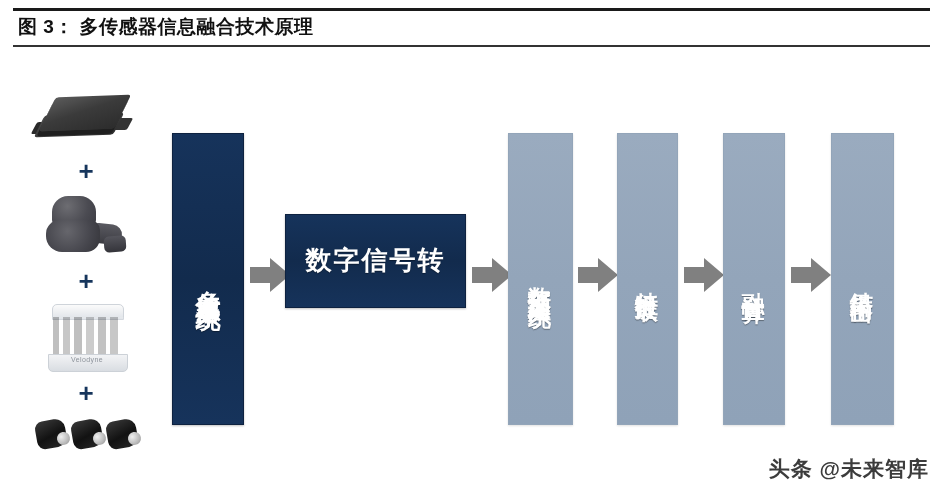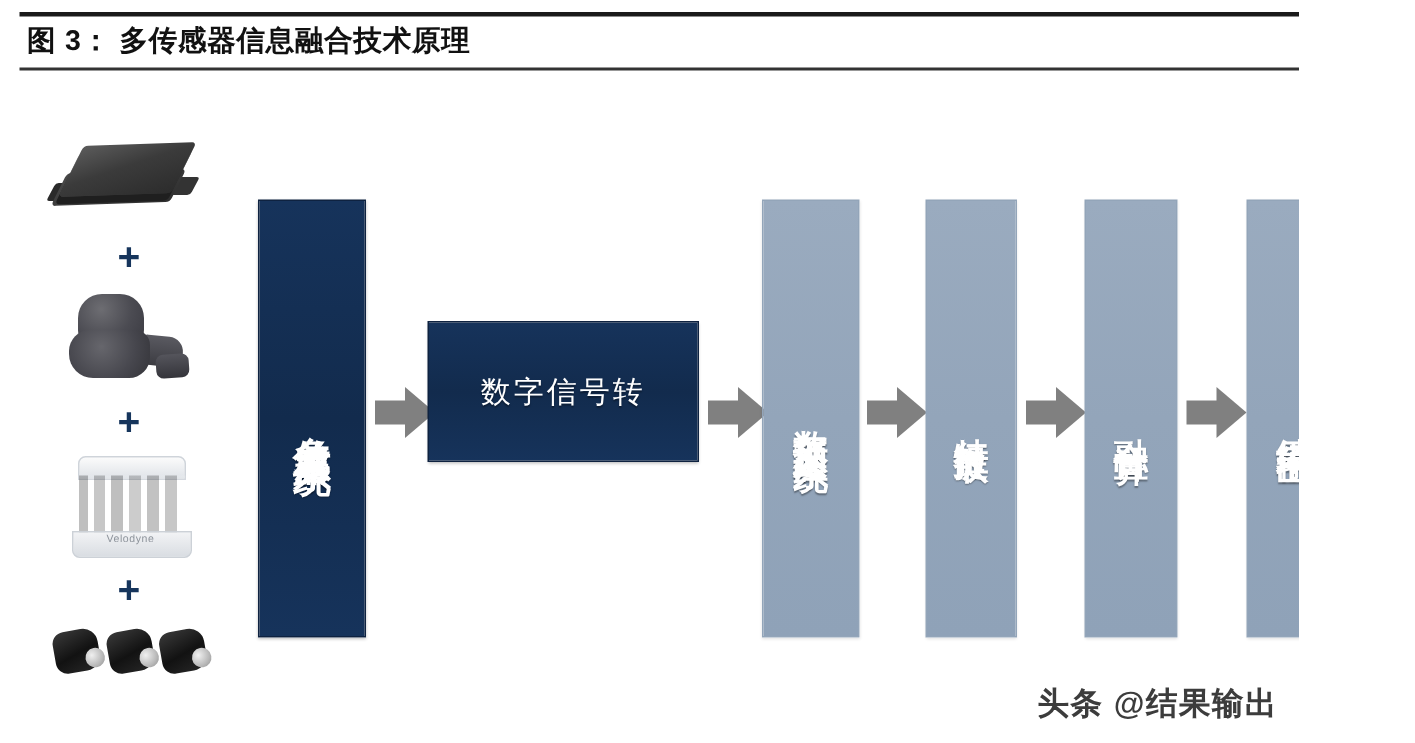--- a/index.html
+++ b/index.html
@@ -5,21 +5,21 @@
   html, body {
     margin: 0;
     padding: 0;
     background: #ffffff;
   }
   body {
     font-family: "Liberation Sans", "DejaVu Sans", sans-serif;
   }
   #page {
     position: relative;
-    width: 866px;
+    width: 943px;
     height: 495px;
     background: #ffffff;
     overflow: hidden;
   }
 
   
   .title-rule-top {
     position: absolute;
     left: 13px;
     top: 8px;
@@ -235,22 +235,22 @@
     color: #ffffff;
     font-weight: bold;
     letter-spacing: 3px;
     text-shadow: 0 1px 1px rgba(0,0,0,0.35);
     font-family: "DejaVu Sans", "Liberation Sans", sans-serif;
   }
   .vtext-navy { font-size: 25px; }
   .vtext-steel { font-size: 23px; }
   .htext {
     color: #ffffff;
-    font-weight: normal;
-    font-size: 20px;
+    font-weight: bold;
+    font-size: 26px;
     line-height: 1.45;
     text-align: center;
     letter-spacing: 2px;
     text-shadow: 0 1px 1px rgba(0,0,0,0.35);
     font-family: "DejaVu Sans", "Liberation Sans", sans-serif;
   }
 
   
   .arrow {
     position: absolute;
@@ -381,15 +381,15 @@
 
   <div class="arrow" style="left:791px; top:258px;">
     <div class="shaft"></div>
       <div class="head"></div>
   </div>
 
   <div class="block block-steel" style="left:831px; top:133px; width:63px; height:292px;">
     <span class="vtext vtext-steel">结果输出</span>
   </div>
 
-  <div class="watermark">头条 @结果输出</div>
+  <div class="watermark">头条 @未来智库</div>
 
 </div>
 
 </body></html>

